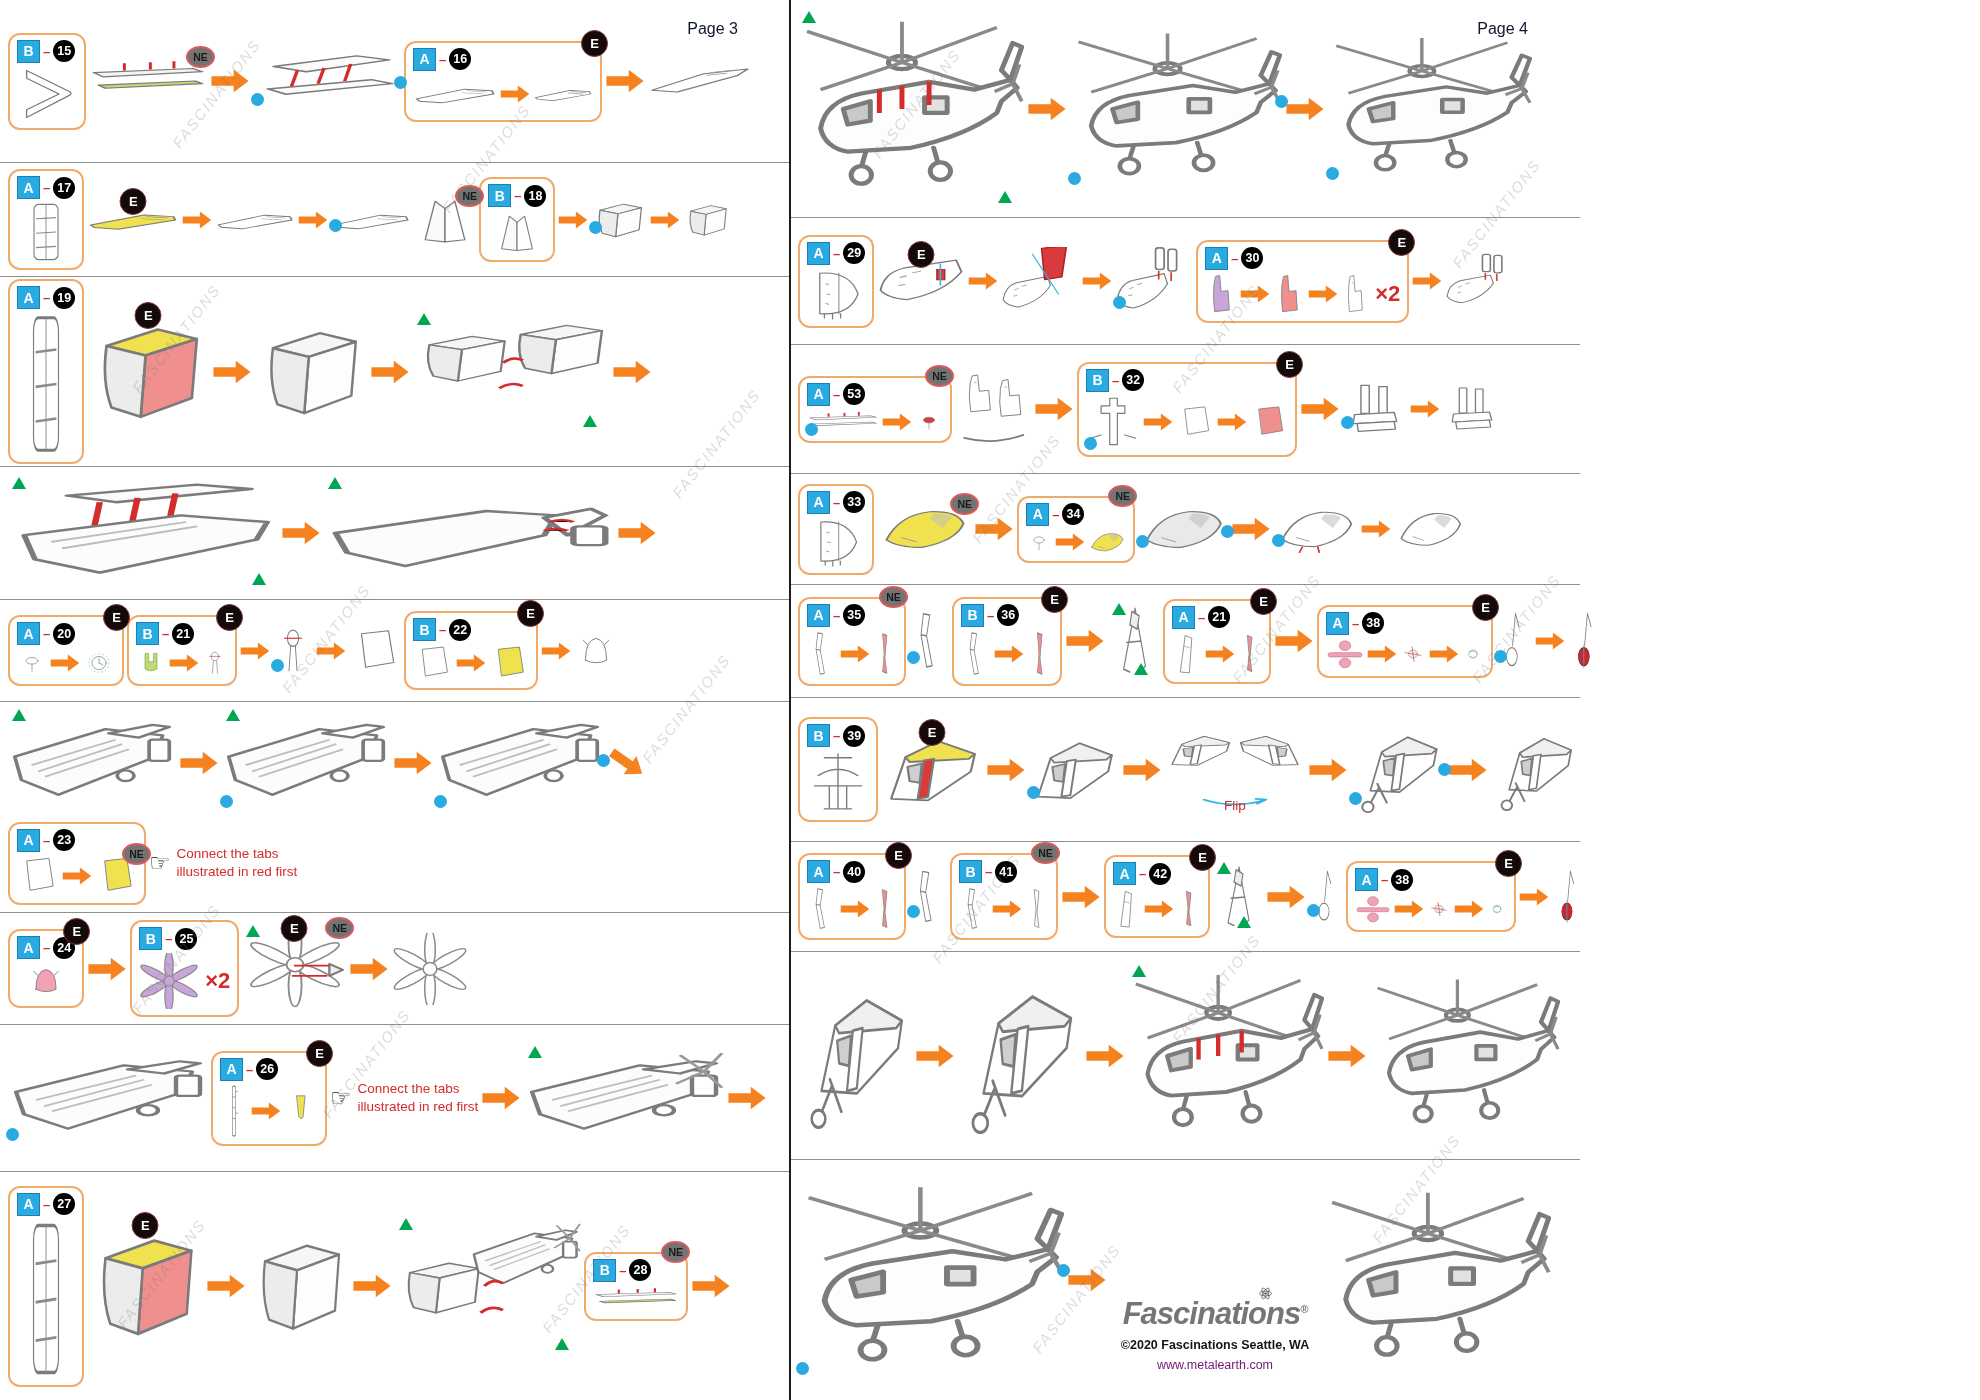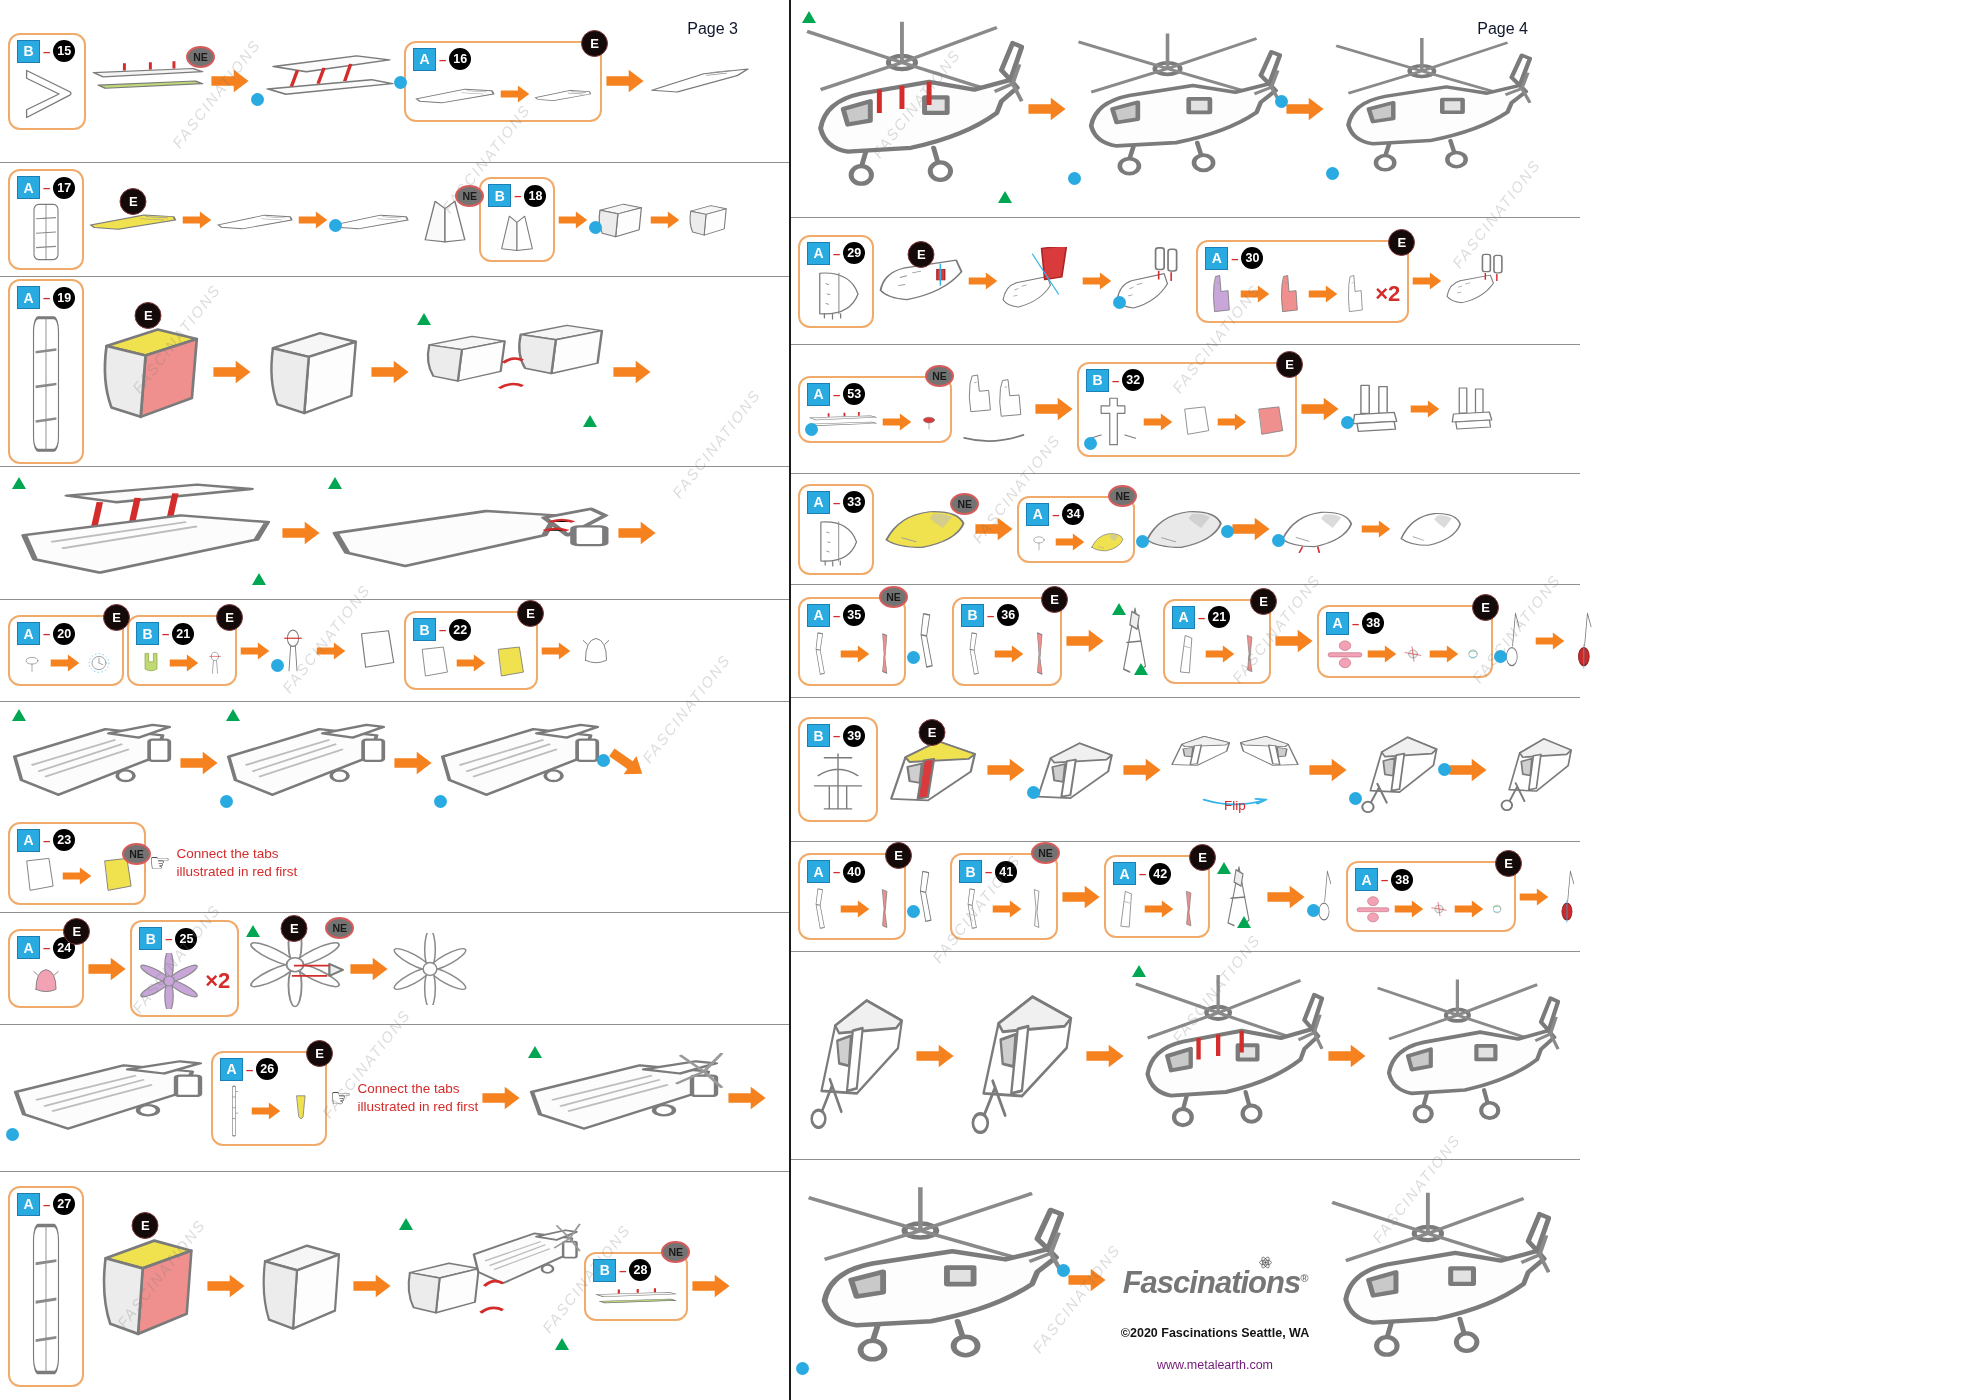--- a/index.html
+++ b/index.html
@@ -50,27 +50,27 @@
   .pbox .bd0{bottom:5px;left:5px;}
   .gt0{top:-1px;left:4px;} .gt1{bottom:3px;right:12px;}
   .x2{color:#D42B2B;font-size:22px;font-weight:bold;margin-left:3px;white-space:nowrap;}
   
   .note{display:flex;align-items:center;gap:6px;color:#D42B2B;font-size:13.5px;line-height:1.3;flex:0 0 auto;}
   .note .hand{font-size:24px;color:#111;}
   
   .wm{position:absolute;color:rgba(120,120,120,0.26);font-size:15px;letter-spacing:2px;font-style:italic;
       transform:rotate(-52deg);white-space:nowrap;pointer-events:none;z-index:1;}
   
-  .logo{position:relative;display:flex;flex-direction:column;align-items:center;gap:18px;
+  .logo{position:relative;display:flex;flex-direction:column;align-items:center;gap:6px;
         flex:0 0 auto;width:210px;padding-top:12px;align-self:flex-end;margin-bottom:28px;}
   .logo-brand{position:relative;font-size:31px;font-weight:bold;font-style:italic;color:#767676;
               letter-spacing:-1px;line-height:1;}
   .logo-reg{font-size:11px;vertical-align:super;}
   .logo-atom{position:absolute;top:-12px;right:34px;font-size:15px;color:#555;font-style:normal;}
-  .logo-line1{font-size:12.5px;font-weight:bold;color:#141414;margin-top:10px;}
+  .logo-line1{font-size:12.5px;font-weight:bold;color:#141414;margin-top:3px;}
   .logo-line2{font-size:12.5px;color:#701a75;}
 </style>
 </head>
 <body>
 
 <div class="sheet">
   <div class="page">
     <div class="ptitle">Page 3</div>
     <div class="rows">
         <div class="row" style="height: 163px;">

